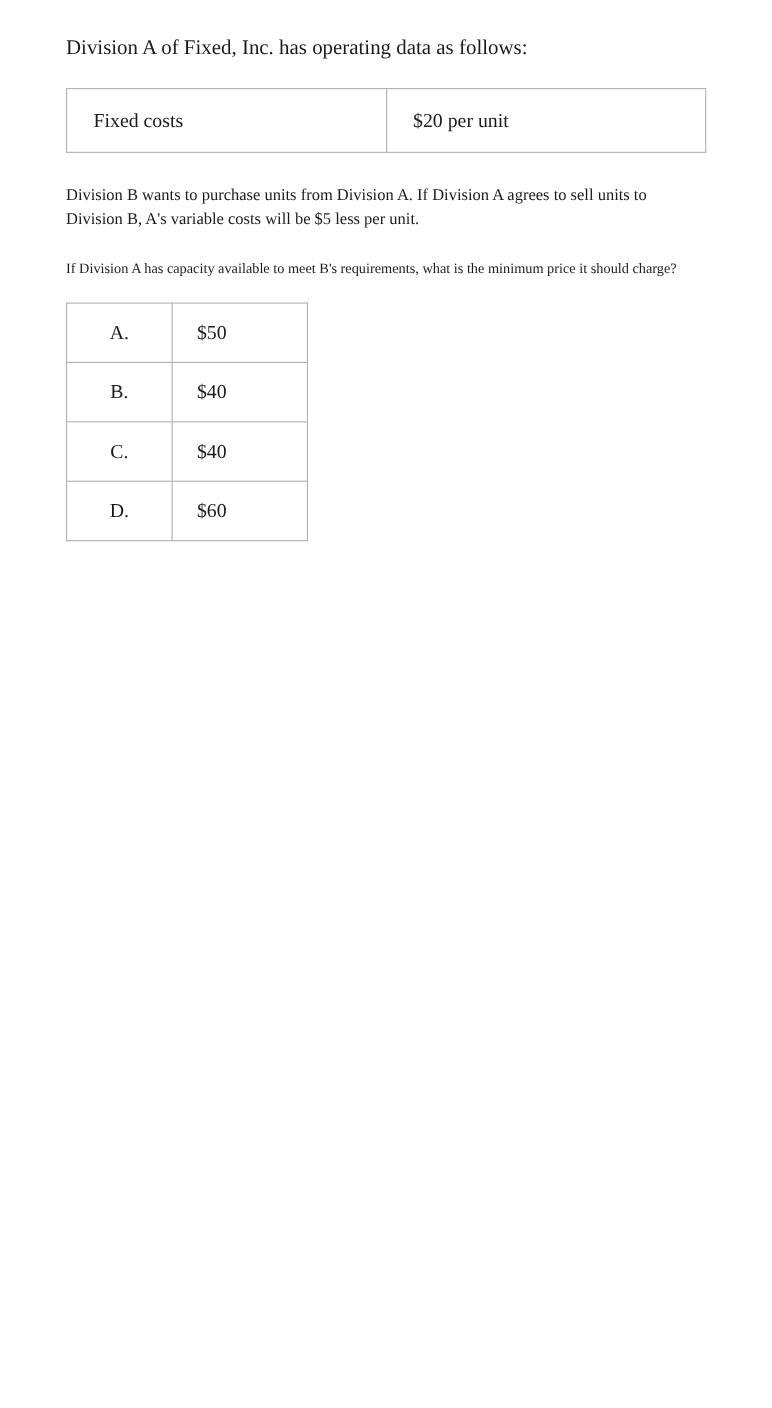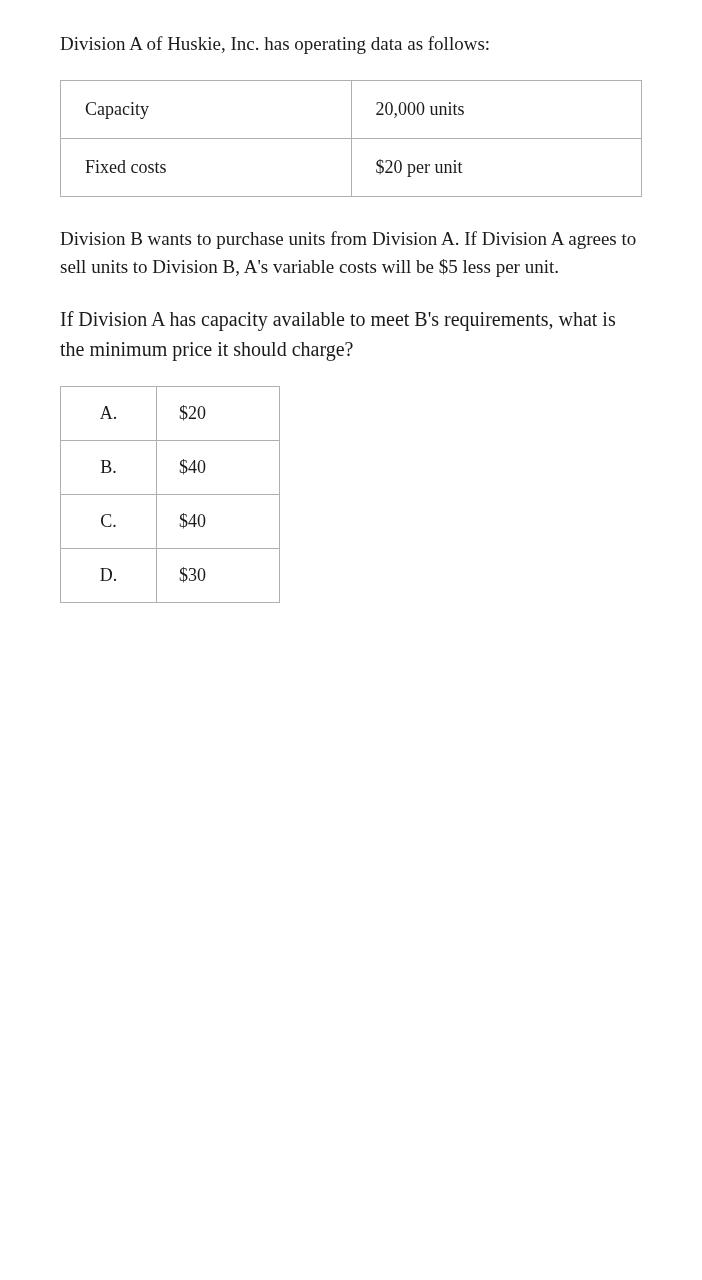--- a/index.html
+++ b/index.html
@@ -40,27 +40,27 @@
 
     .data-table td:first-child {
       width: 50%;
     }
 
     .data-table td:last-child {
       width: 50%;
     }
 
     .body-text {
-      font-size: 19px;
+      font-size: 15px;
       line-height: 1.5;
       margin-bottom: 22px;
     }
 
     .question-text {
-      font-size: 20px;
+      font-size: 13px;
       line-height: 1.5;
       margin-bottom: 22px;
     }
 
     .answer-table {
       border-collapse: collapse;
       border: 1.5px solid #b0b0b0;
       width: auto;
       min-width: 220px;
     }
@@ -77,51 +77,47 @@
       text-align: center;
     }
 
     .answer-table td:last-child {
       width: 80px;
     }
   </style>
 </head>
 <body>
 
-<p class="intro-text">Division A of Huskie, Inc. has operating data as follows:</p>
+<p class="intro-text">Division A of Fixed, Inc. has operating data as follows:</p>
 
 <table class="data-table">
   <tbody id="data-table-body">
-  <tr>
-        <td>Capacity</td>
-        <td>20,000 units</td>
-      </tr>
       <tr>
         <td>Fixed costs</td>
         <td>$20 per unit</td>
       </tr>
     </tbody>
 </table>
 
 <p class="body-text">Division B wants to purchase units from Division A. If Division A agrees to sell units to Division B, A's variable costs will be $5 less per unit.</p>
 
 <p class="question-text">If Division A has capacity available to meet B's requirements, what is the minimum price it should charge?</p>
 
 <table class="answer-table">
   <tbody id="answer-table-body">
   <tr>
         <td>A.</td>
-        <td>$20</td>
+        <td>$50</td>
       </tr>
       <tr>
         <td>B.</td>
         <td>$40</td>
       </tr>
       <tr>
         <td>C.</td>
         <td>$40</td>
       </tr>
       <tr>
         <td>D.</td>
-        <td>$30</td>
+        <td>$60</td>
       </tr>
     </tbody>
 </table>
 
 </body></html>

